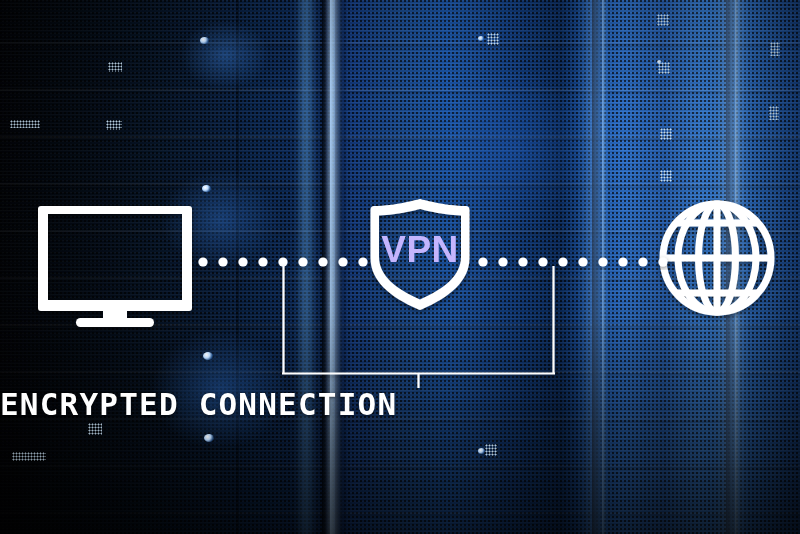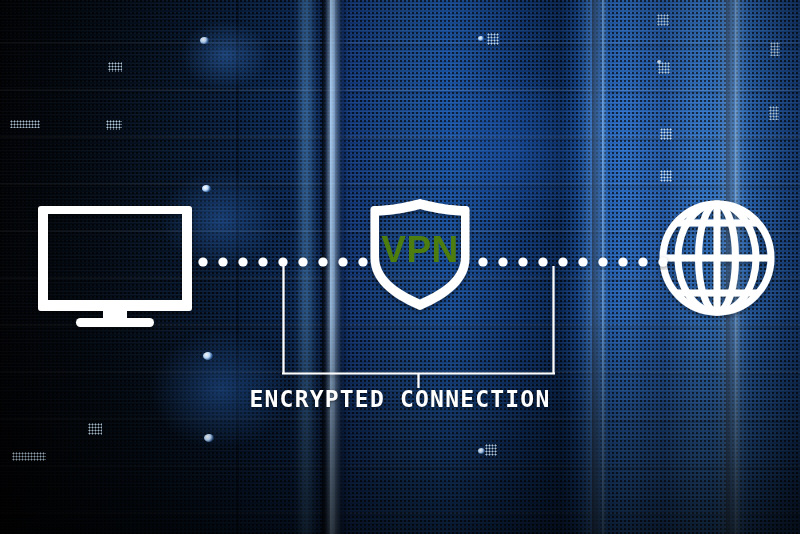--- a/index.html
+++ b/index.html
@@ -119,36 +119,35 @@
       rgba(0,0,0,0.48) 100%);
   }
 
   
   .fg { position: absolute; inset: 0; }
   .fg svg { display: block; }
   #caption {
     position: absolute;
     left: 0; right: 0;
     top: 386px;
-    text-align: center;
     color: #ffffff;
     font-family: "DejaVu Sans Mono", monospace;
-    font-size: 23px;
+    font-size: 31px;
     font-weight: bold;
     letter-spacing: 1.2px;
     white-space: pre;
     text-shadow: 0 1px 3px rgba(0,0,0,0.55);
   }
   #vpn-label {
     position: absolute;
     left: 372px;
     top: 231px;
     width: 96px;
     text-align: center;
-    color: #4d7c0f;
+    color: #c4b5fd;
     font-size: 37px;
     font-weight: bold;
     letter-spacing: 0.5px;
     line-height: 1;
     font-family: "Liberation Sans", sans-serif;
   }
 </style>
 </head>
 <body>
 

